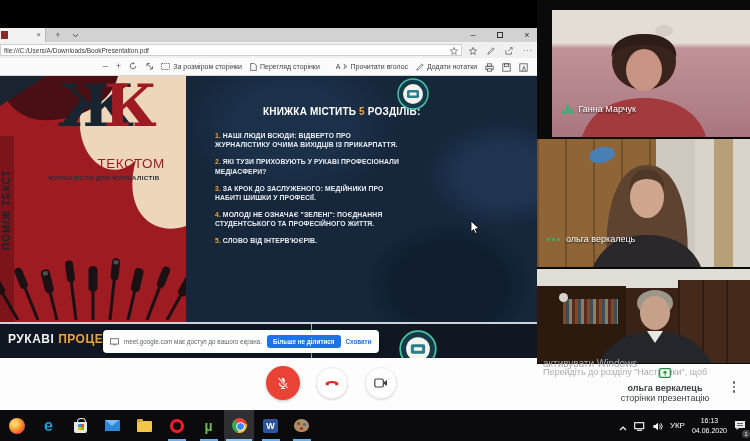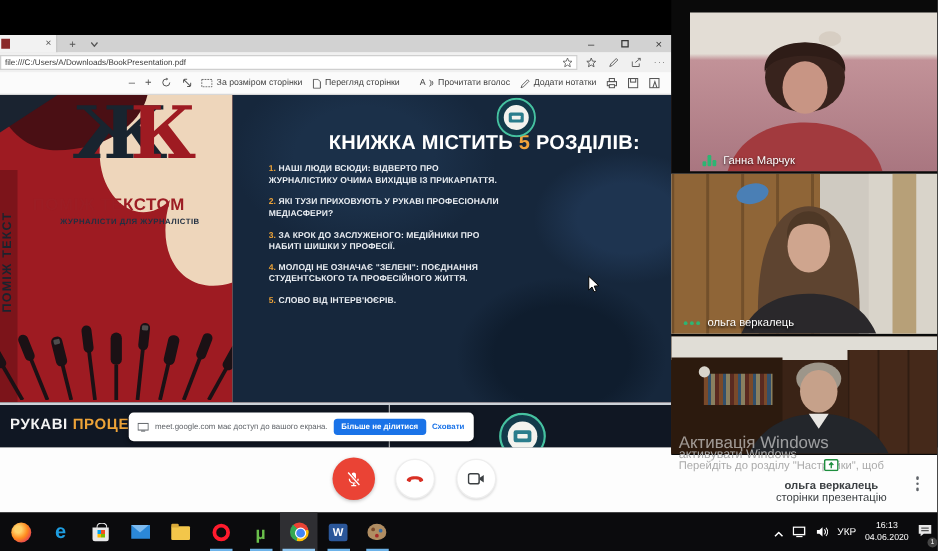--- a/index.html
+++ b/index.html
@@ -37,31 +37,31 @@
   .fiticon { transform:rotate(45deg); display:inline-block; }
   .ralabel { position:relative; }
 
   
   .content { position:absolute; left:0; top:48px; width:537px; height:246px; background:#7f1d1d; overflow:hidden; }
   .cover { position:absolute; left:0; top:0; width:186px; height:246px; background:#eed6bb; overflow:hidden; }
   .cover svg.blob { position:absolute; left:0; top:0; }
   .zk { position:absolute; left:58px; top:-4px; font-family:"DejaVu Serif","Liberation Serif",serif; font-weight:bold; font-size:58px; line-height:1.2; }
   .zk .zh { color:#18242f; }
   .zk .ka { color:#9e1b22; margin-left:-30px; }
-  .cover-title { position:absolute; left:26px; top:80px; width:156px; font-size:13.5px; font-weight:bold; color:#9c1d24; letter-spacing:0.5px; }
+  .cover-title { position:absolute; left:26px; top:80px; width:156px; text-align:center; font-size:13.5px; font-weight:normal; color:#9c1d24; letter-spacing:0.5px; }
   .cover-sub { position:absolute; left:26px; top:98px; width:156px; text-align:center; font-size:6.2px; font-weight:bold; color:#223042; letter-spacing:0.4px; }
   .spine { position:absolute; left:1px; top:74px; height:100px; writing-mode:vertical-rl; transform:rotate(180deg); font-size:10px; font-weight:bold; color:#1a232e; letter-spacing:1px; }
   .mics { position:absolute; left:0; top:178px; }
 
   .slide-right { position:absolute; left:186px; top:0; width:351px; height:246px; }
   .blobbg { position:absolute; inset:0;
     background: radial-gradient(120px 90px at 75% 85%, #0f1d2e 0 45%, transparent 70%),
                 radial-gradient(100px 70px at 90% 40%, #1e3450 0 40%, transparent 75%),
                 radial-gradient(140px 100px at 30% 20%, #1b3049 0 40%, transparent 75%), #16273c; }
-  .s-head { position:absolute; left:29px; top:30px; font-size:16px; font-weight:bold; color:#fff; letter-spacing:0.2px;padding-left:48px; }
+  .s-head { position:absolute; left:29px; top:30px; font-size:10px; font-weight:bold; color:#fff; letter-spacing:0.2px;padding-left:48px; }
   .s-head .num { color:#f2a43c; }
   .s-items { position:absolute; left:29px; top:55px; width:190px; }
   .s-item { font-size:6.8px; font-weight:bold; color:#e9edf2; line-height:1.35; margin-bottom:8px; letter-spacing:0.1px; }
   .s-item .inum { color:#eda338; }
   .logo { position:absolute; }
   .logo1 { left:397px; top:2px; }
 
   
   .strip2 { position:absolute; left:0; top:294px; width:537px; height:36px; background:#101723; border-top:2px solid #cdd2d8; overflow:hidden; }
   .strip2 .t { position:absolute; left:8px; top:8px; font-size:12px; font-weight:bold; letter-spacing:0.5px; }
@@ -84,21 +84,21 @@
   .hang-btn { left:316px; top:367px; width:32px; height:32px; background:#fff; border:1px solid #eee; box-shadow:0 1px 2px rgba(0,0,0,0.15); }
   .cam-btn { left:365px; top:367px; width:32px; height:32px; background:#fff; border:1px solid #eee; box-shadow:0 1px 2px rgba(0,0,0,0.15); }
 
   
   .panel { position:absolute; left:537px; top:0; width:213px; height:364px; background:#0a0a0a; }
   .vid { position:absolute; overflow:hidden; }
   .v1 { left:552px; top:10px; width:198px; height:127px;
         background:linear-gradient(180deg,#e3ddd5 0 26%,#c29298 30%,#a97680 100%); }
   .v2 { left:537px; top:139px; width:213px; height:128px; background:#cfcac1; }
   .v3 { left:537px; top:269px; width:213px; height:94px; background:#3a2316; }
-  .nametag { position:absolute; left:10px; bottom:4px; display:flex; align-items:center; gap:6px; z-index:3; }
+  .nametag { position:absolute; left:10px; bottom:23px; display:flex; align-items:center; gap:6px; z-index:3; }
   .nametag .nm { color:#fff; font-size:9px; text-shadow:0 1px 2px rgba(0,0,0,0.85); }
   .eq { display:flex; align-items:flex-end; gap:1.5px; height:9px; }
   .eq i { width:2.5px; background:#2db573; border-radius:1px; display:block; }
   .dots3 { display:flex; gap:2px; }
   .dots3 i { width:3px; height:3px; border-radius:50%; background:#2db573; display:block; }
 
   
   .v2 .wood { position:absolute; left:0; top:0; width:56%; height:100%;
       background:repeating-linear-gradient(90deg, rgba(30,15,5,0.25) 0 2px, transparent 2px 28px), #8f6537; }
   .v2 .wall { position:absolute; right:0; top:0; width:26%; height:100%; background:#d9d4ca; }
@@ -458,21 +458,20 @@
     <div class="ward"></div>
     <div class="clock"></div>
     <svg class="person" width="213" height="94" viewBox="0 0 213 94">
       <ellipse cx="118" cy="34" rx="18" ry="13" fill="#9d968a"></ellipse>
       <ellipse cx="118" cy="44" rx="15" ry="17" fill="#c6a18a"></ellipse>
       <path d="M62 94 C74 70 96 62 118 62 C140 62 162 70 174 94 Z" fill="#23262b"></path>
       <path d="M110 62 L118 74 L126 62 Z" fill="#e8e6e2"></path>
     </svg>
   </div>
 
-  <div class="wm1">Активація Windows</div>
   <div class="wm2">Перейдіть до розділу "Настройки", щоб</div>
   <div class="wm3">активувати Windows</div>
 
   <div class="toast">
     <span class="shicon">
       <svg width="12" height="10" viewBox="0 0 12 10">
           <rect x="0.7" y="0.7" width="10.6" height="8.6" rx="1" fill="#fff" stroke="#1e8e3e" stroke-width="1.2"></rect>
           <path d="M6 7.5 V3.5 M4.3 5 L6 3.2 L7.7 5" fill="none" stroke="#1e8e3e" stroke-width="1.1"></path>
         </svg>
     </span>

